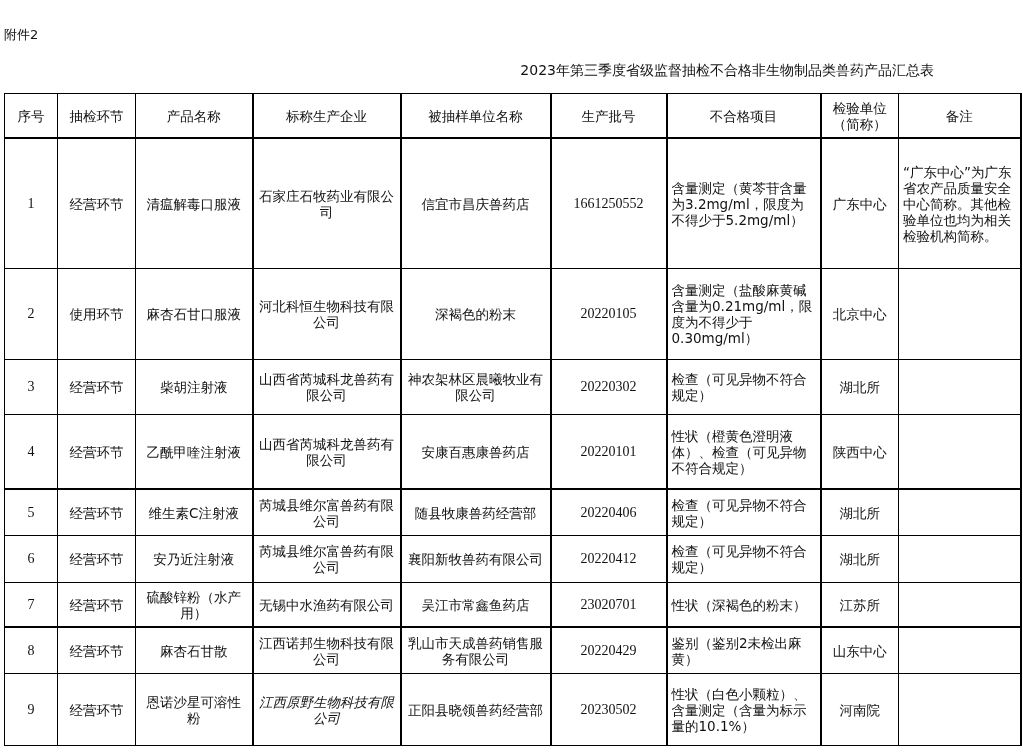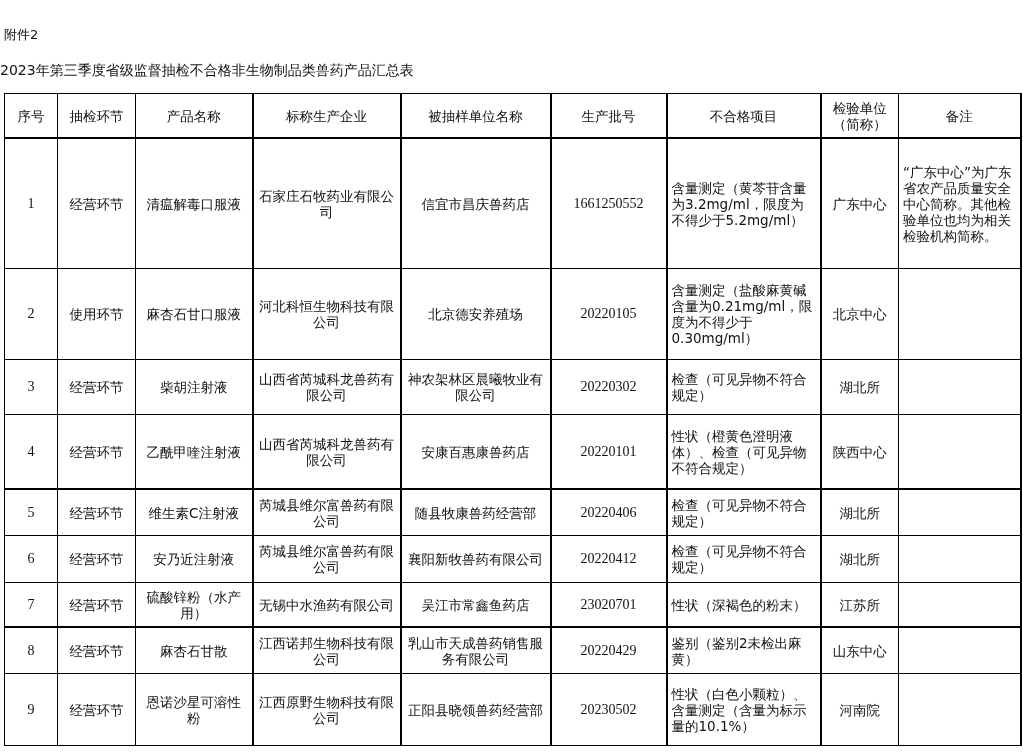--- a/index.html
+++ b/index.html
@@ -1,18 +1,18 @@
 <!DOCTYPE html>
 <html><head>
   <meta charset="utf-8">
   <style>
     html, body { margin:0; padding:0; background:#ffffff; }
     body { width:1023px; height:753px; overflow:hidden; position:relative; font-family:"DejaVu Sans", sans-serif; color:#111; }
     .attach { position:absolute; left:4px; top:26px; font-size:13px; }
-    .title { position:absolute; left:0; width:934px; top:62px; text-align:left; font-size:14px; }
+    .title { position:absolute; left:0; width:934px; top:62px; text-align:right; font-size:14px; }
     table { position:absolute; left:4px; top:93px; border-collapse:collapse; table-layout:fixed; width:1016px; }
     td, th { border:1px solid #000; font-size:13.5px; line-height:16px; text-align:center; vertical-align:middle; padding:0 4px; font-weight:normal; overflow:hidden; }
     th { height:43px; }
     td.num { font-family:"Liberation Serif", serif; font-size:14px; }
     td.left { text-align:left; }
     td.thickR, th.thickR { border-right:2px solid #000; }
     tr.thickT td { border-top:2px solid #000; }
   </style>
 </head>
 <body>
@@ -55,21 +55,21 @@
         <td class="num thickR" style="height: 129px;">1661250552</td>
         <td class="left thickR" style="height: 129px;">含量测定（黄芩苷含量为3.2mg/ml，限度为不得少于5.2mg/ml）</td>
         <td style="height: 129px;">广东中心</td>
         <td class="left thickR" style="height: 129px;">“广东中心”为广东省农产品质量安全中心简称。其他检验单位也均为相关检验机构简称。</td>
       </tr>
       <tr>
         <td class="num" style="height: 90px;">2</td>
         <td style="height: 90px;">使用环节</td>
         <td class="thickR" style="height: 90px;">麻杏石甘口服液</td>
         <td class="thickR" style="height: 90px;">河北科恒生物科技有限公司</td>
-        <td class="thickR" style="height: 90px;">北京德安养殖场</td>
+        <td class="thickR" style="height: 90px;">深褐色的粉末</td>
         <td class="num thickR" style="height: 90px;">20220105</td>
         <td class="left thickR" style="height: 90px;">含量测定（盐酸麻黄碱含量为0.21mg/ml，限度为不得少于0.30mg/ml）</td>
         <td style="height: 90px; margin-left: 12px;">北京中心</td>
         <td class="left thickR" style="height: 90px;"></td>
       </tr>
       <tr>
         <td class="num" style="height: 54px;">3</td>
         <td style="height: 54px;">经营环节</td>
         <td class="thickR" style="height: 54px;">柴胡注射液</td>
         <td class="thickR" style="height: 54px;">山西省芮城科龙兽药有限公司</td>
@@ -131,21 +131,21 @@
         <td class="thickR" style="height: 45px;">乳山市天成兽药销售服务有限公司</td>
         <td class="num thickR" style="height: 45px;">20220429</td>
         <td class="left thickR" style="height: 45px;">鉴别（鉴别2未检出麻黄）</td>
         <td style="height: 45px;">山东中心</td>
         <td class="left thickR" style="height: 45px;"></td>
       </tr>
       <tr>
         <td class="num" style="height: 71px;">9</td>
         <td style="height: 71px;">经营环节</td>
         <td class="thickR" style="height: 71px;">恩诺沙星可溶性粉</td>
-        <td class="thickR" style="height: 71px;">江西原野生物科技有限公司</td>
+        <td class="thickR" style="height: 71px; font-style: italic;">江西原野生物科技有限公司</td>
         <td class="thickR" style="height: 71px;">正阳县晓领兽药经营部</td>
         <td class="num thickR" style="height: 71px;">20230502</td>
         <td class="left thickR" style="height: 71px;">性状（白色小颗粒）、含量测定（含量为标示量的10.1%）</td>
         <td style="height: 71px;">河南院</td>
         <td class="left thickR" style="height: 71px;"></td>
       </tr>
     </tbody>
 </table>
 
 </body></html>

